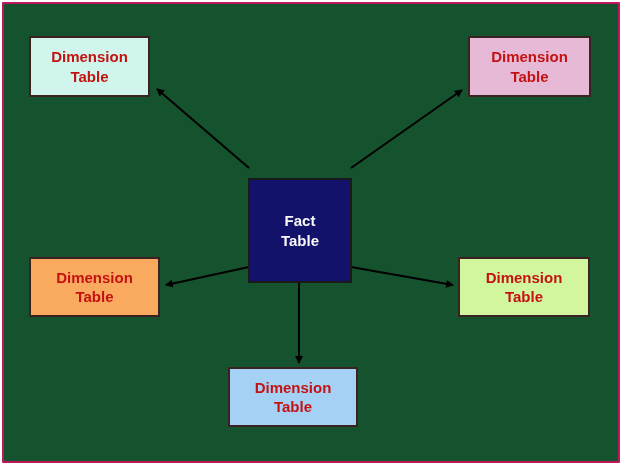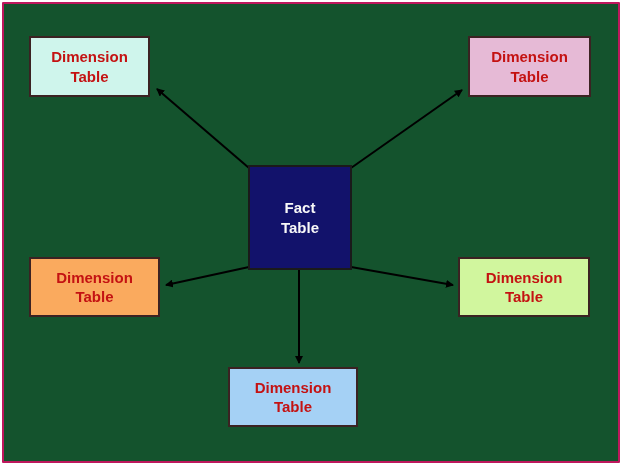--- a/index.html
+++ b/index.html
@@ -41,21 +41,21 @@
     align-items: center;
     justify-content: center;
     text-align: center;
     font-weight: bold;
     font-size: 15px;
     line-height: 1.3;
     white-space: pre-line;
     color: #C41212;
   }
   .node-fact {
-    left: 244px; top: 161px; width: 104px; height: 105px;
+    left: 244px; top: 174px; width: 104px; height: 105px;
     background: #12126B;
     border-color: #1A1A1A;
     color: #F8F8F8;
   }
   .node-dim-top-left  { left: 25px;  top: 32px;  width: 121px; height: 61px; background: #CFF5EC; }
   .node-dim-top-right { left: 464px; top: 32px;  width: 123px; height: 61px; background: #E6BAD6; }
   .node-dim-left      { left: 25px;  top: 253px; width: 131px; height: 60px; background: #FAAA5E; }
   .node-dim-right     { left: 454px; top: 253px; width: 132px; height: 60px; background: #D1F69E; }
   .node-dim-bottom    { left: 224px; top: 363px; width: 130px; height: 60px; background: #A5D1F5; }
 </style>

